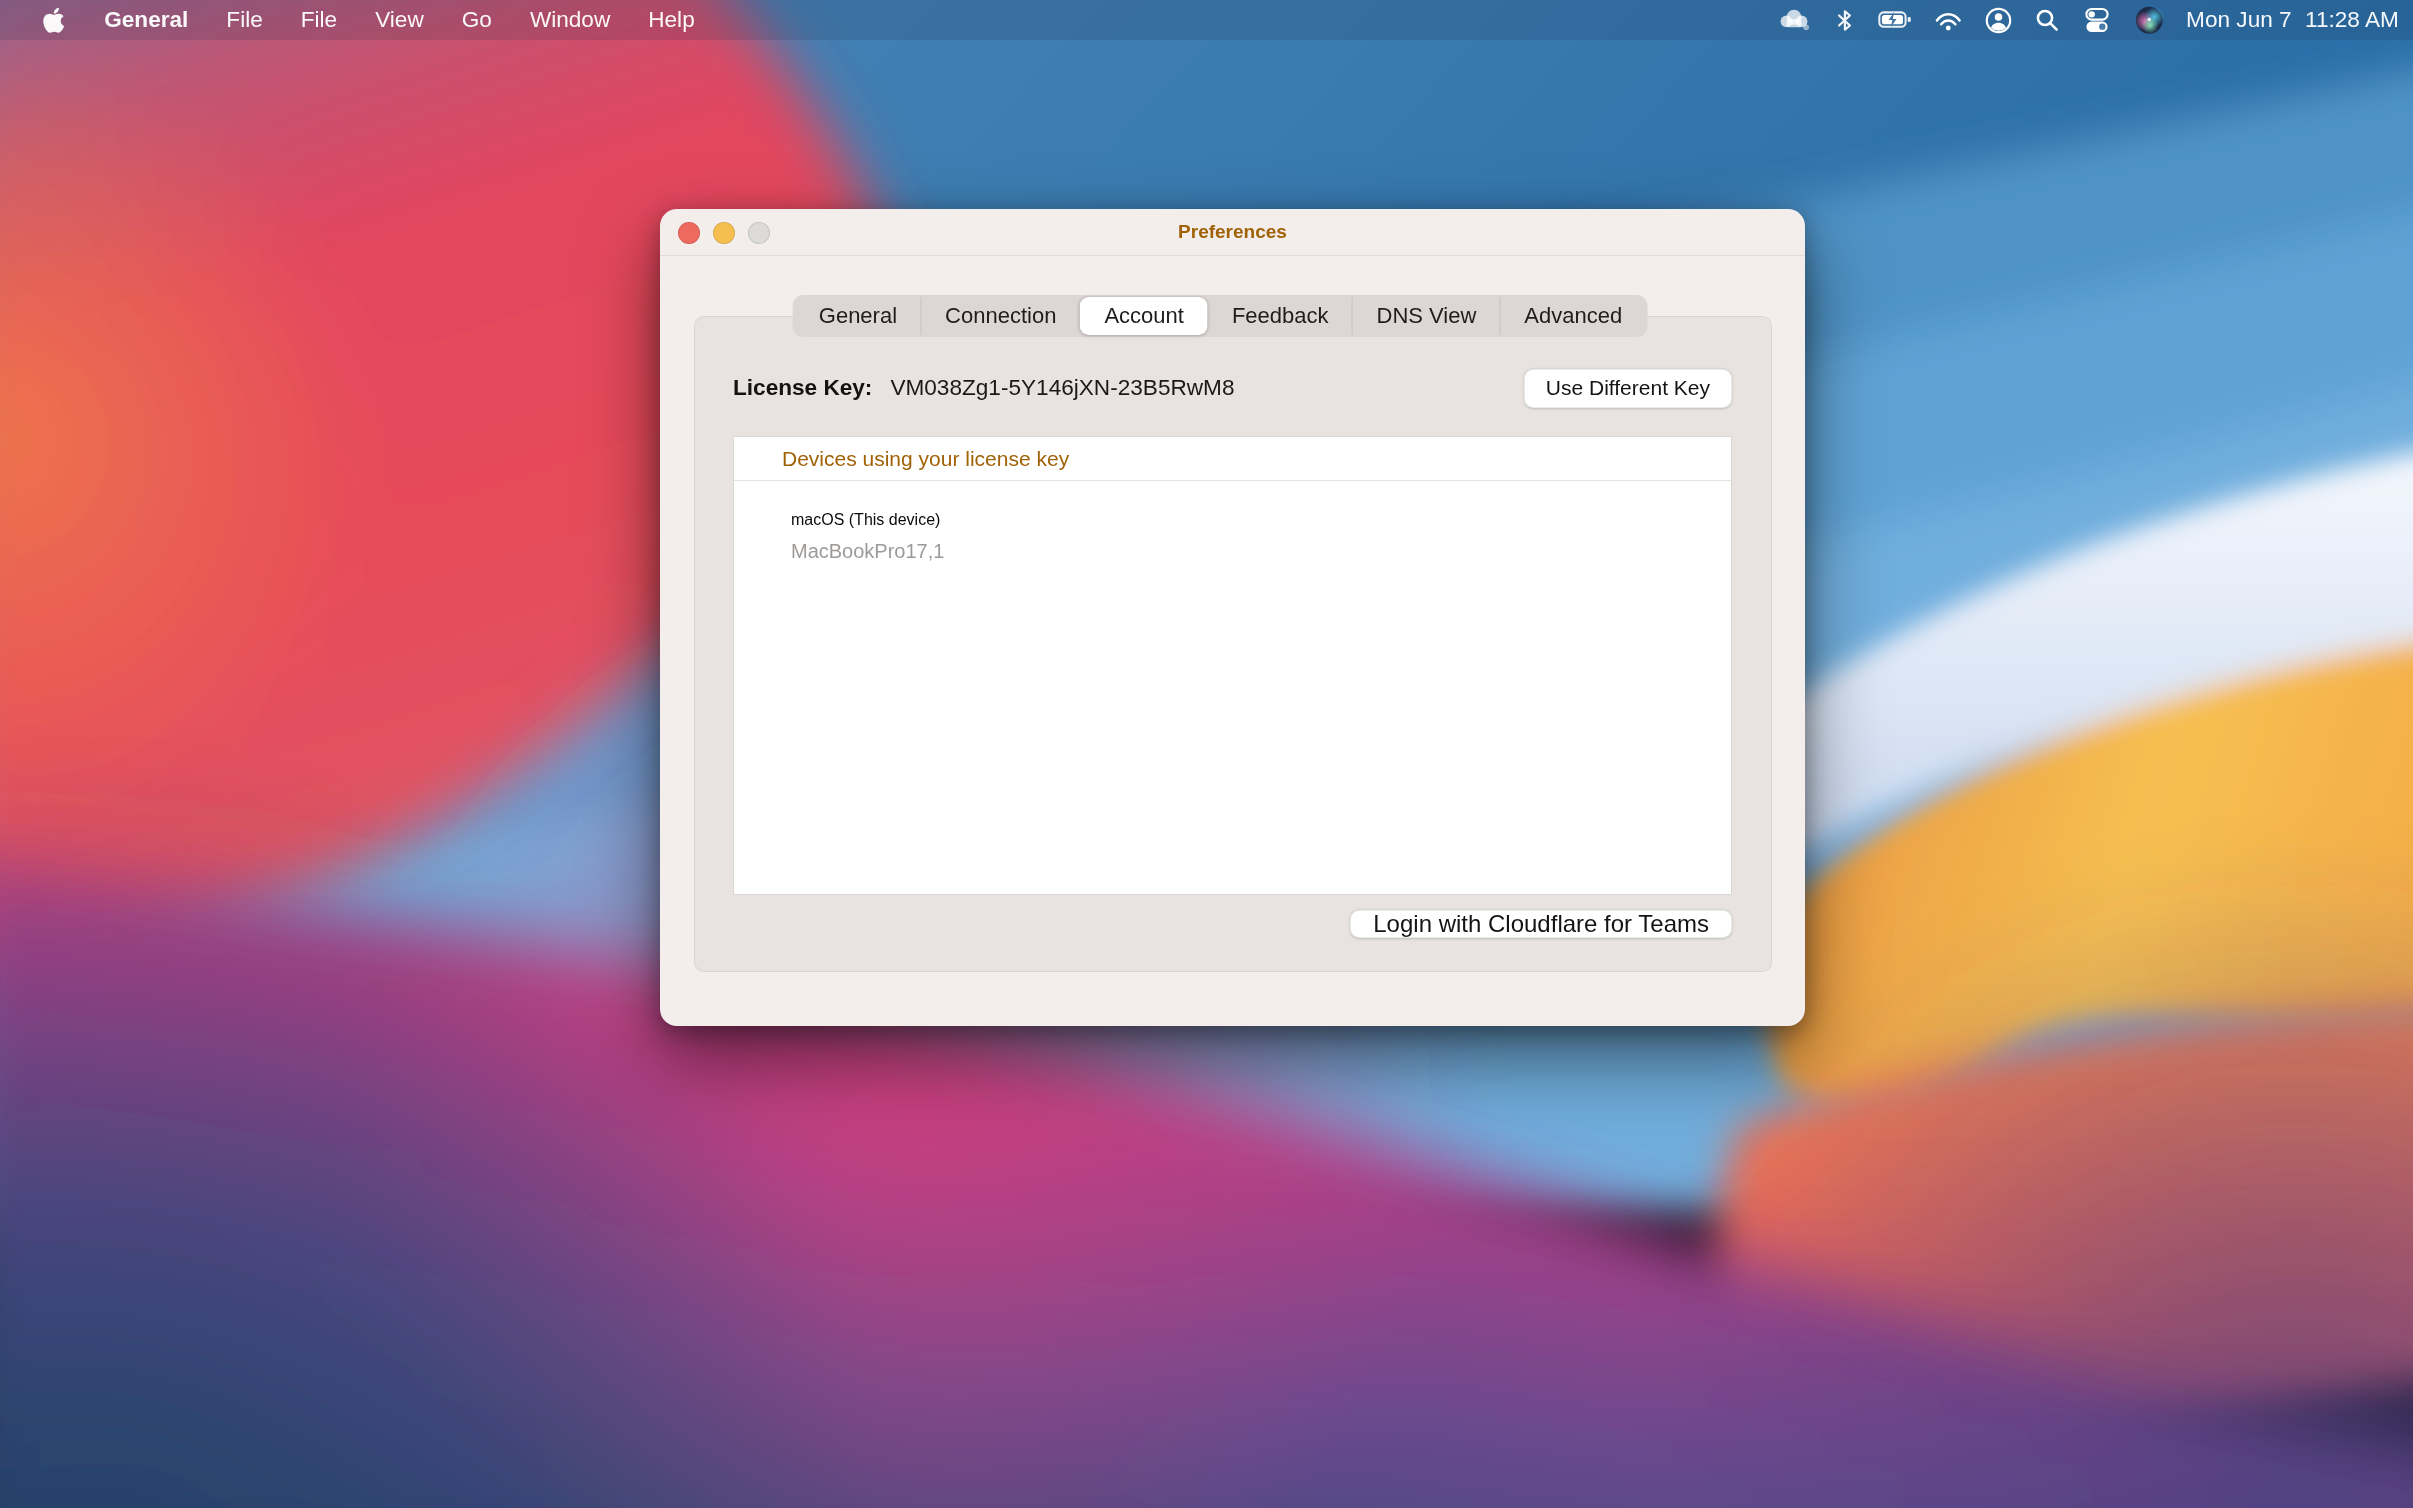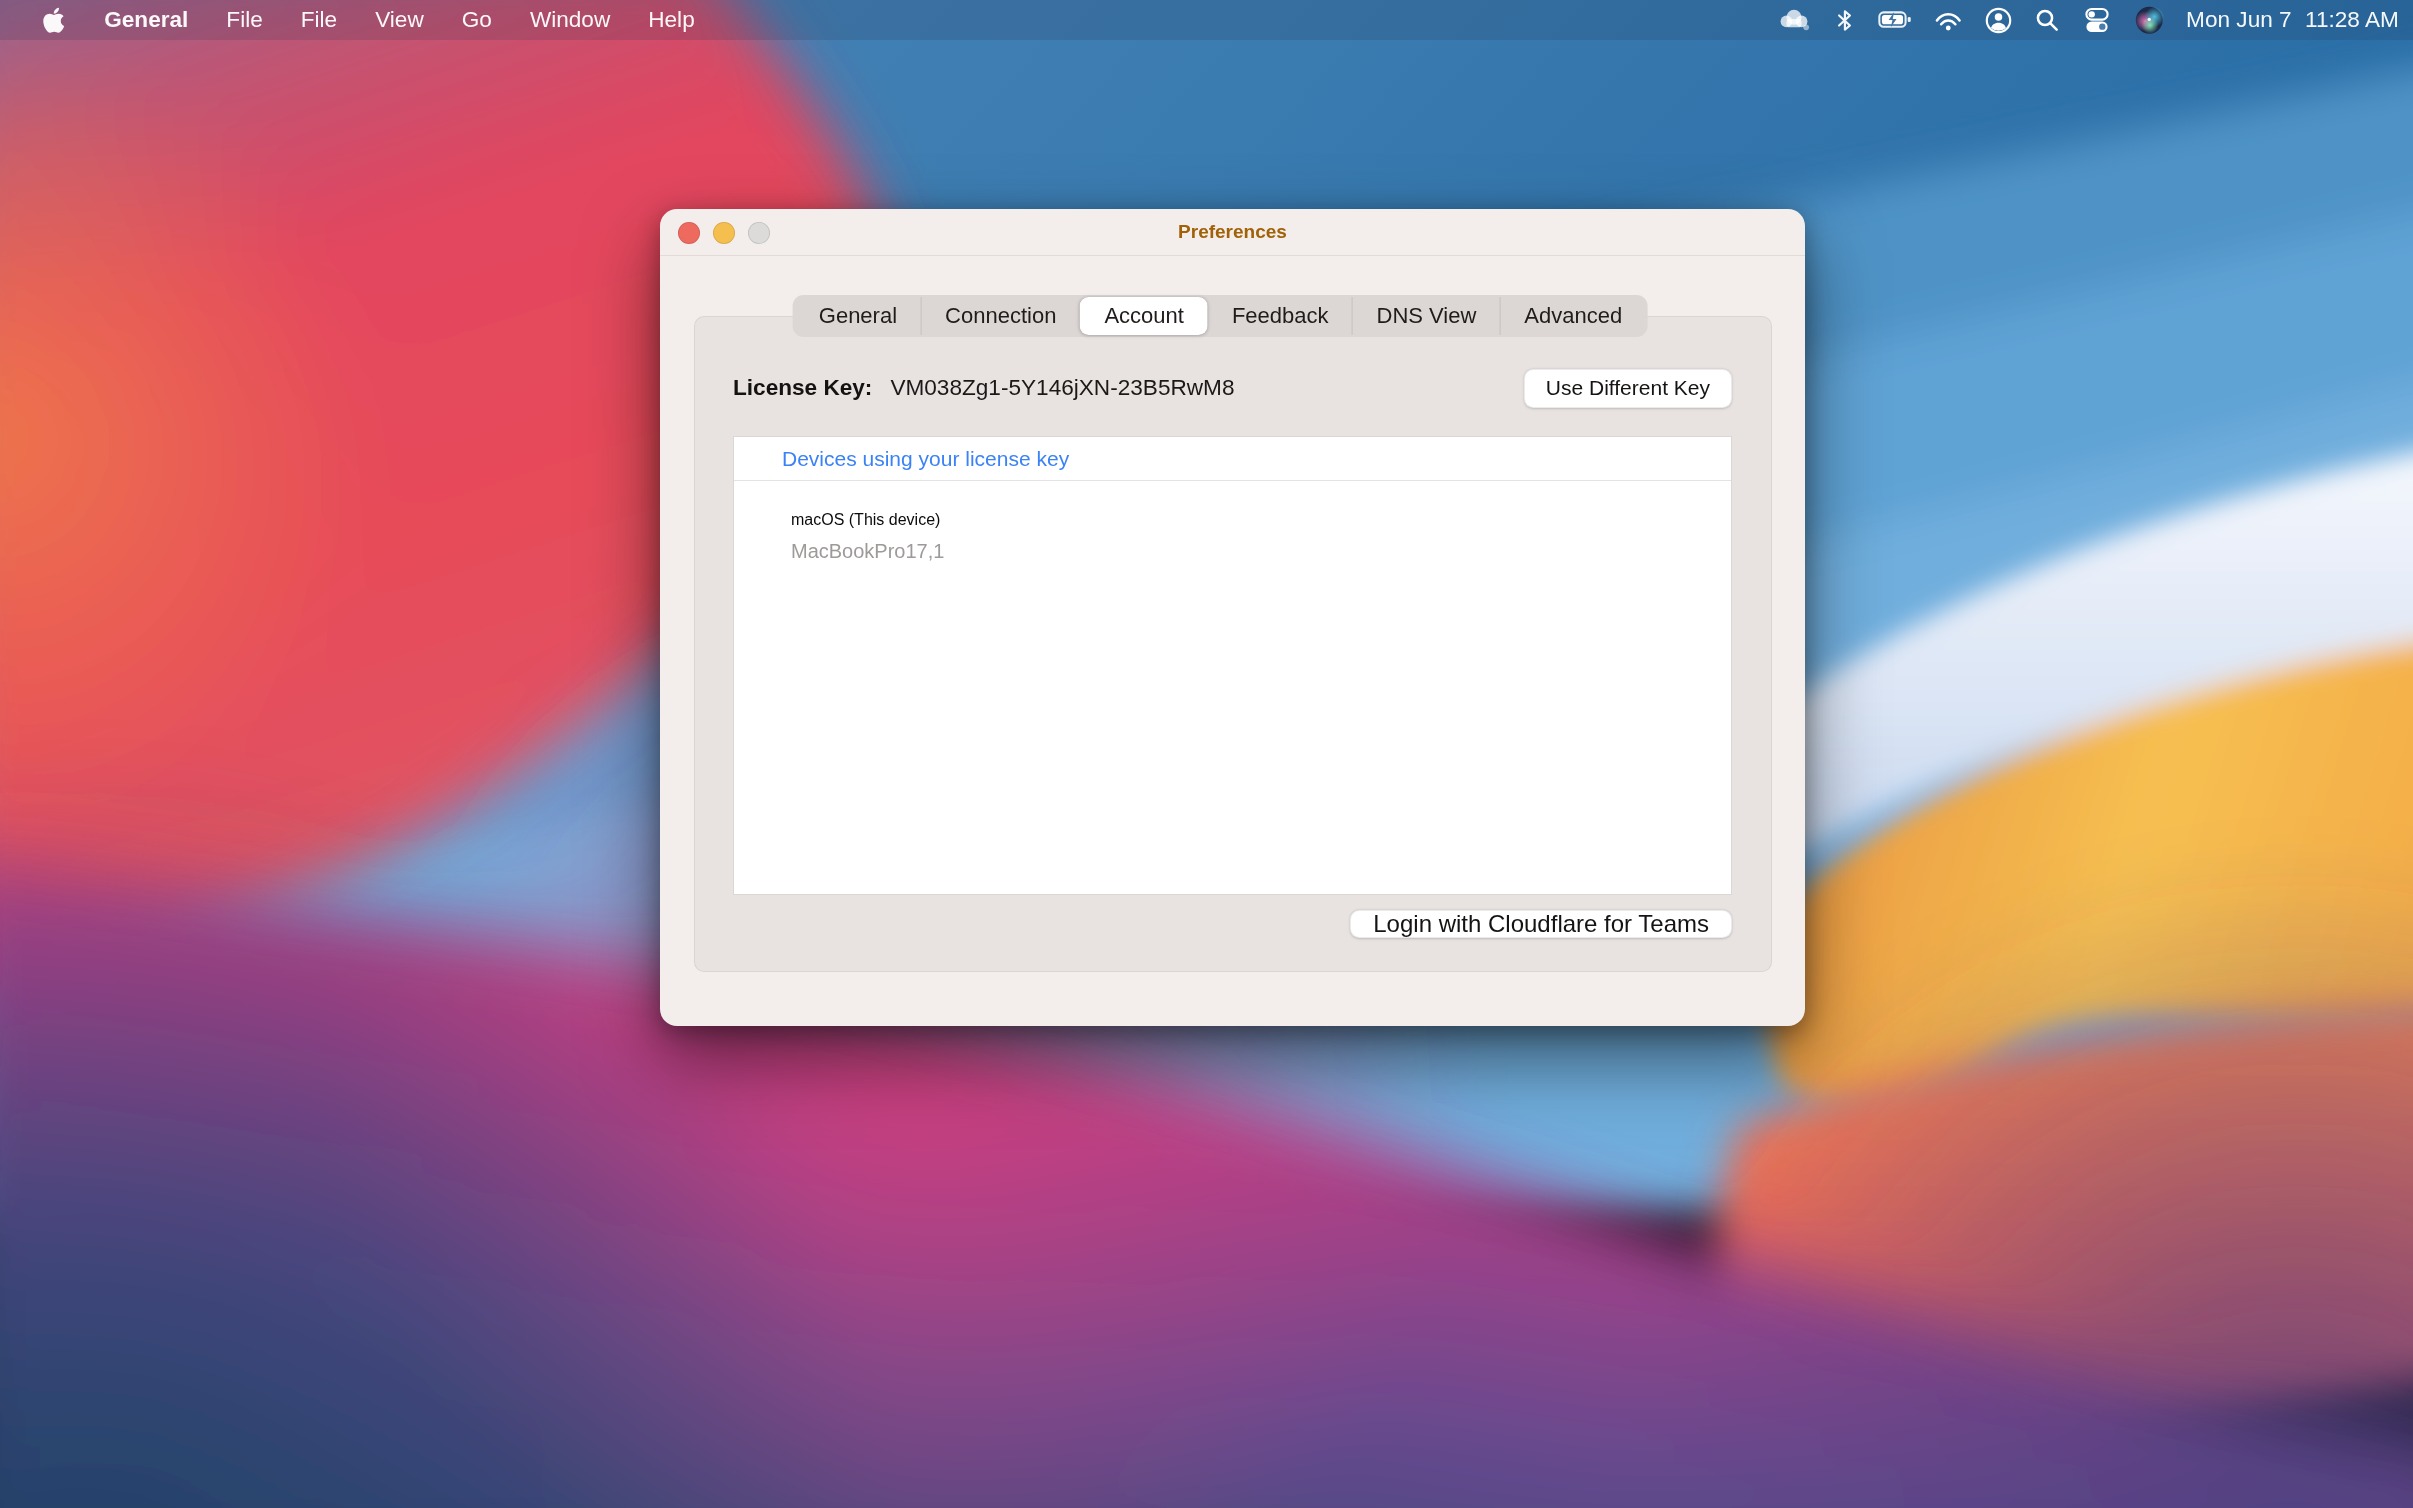--- a/index.html
+++ b/index.html
@@ -80,21 +80,21 @@
   }
   .btn-diff-key { margin-left:auto; height:39px; padding:0 21px;text-align:right; }
 
   
   .devices-table {
     position:absolute; left:38px; right:39px; top:119px; height:459px;
     background:#ffffff; border:0.8px solid #dcd7d4;
   }
   .devices-header {
     height:44px; display:flex; align-items:center; padding-left:48px;
-    font-size:21px; color:#3b82f6; border-bottom:1.7px solid #e5e3e1;
+    font-size:21px; color:#a16207; border-bottom:1.7px solid #e5e3e1;
   }
   .device-row { padding:30px 0 0 57px; }
   .device-name { font-size:16px; color:#0c0b0b; }
   .device-model { font-size:20px; color:#9e9a98; margin-top:11px; }
 
   .btn-teams { position:absolute; right:39px; top:593px; height:28px; padding:0 22px; font-size:24px; }
 </style>
 </head>
 <body>
 

